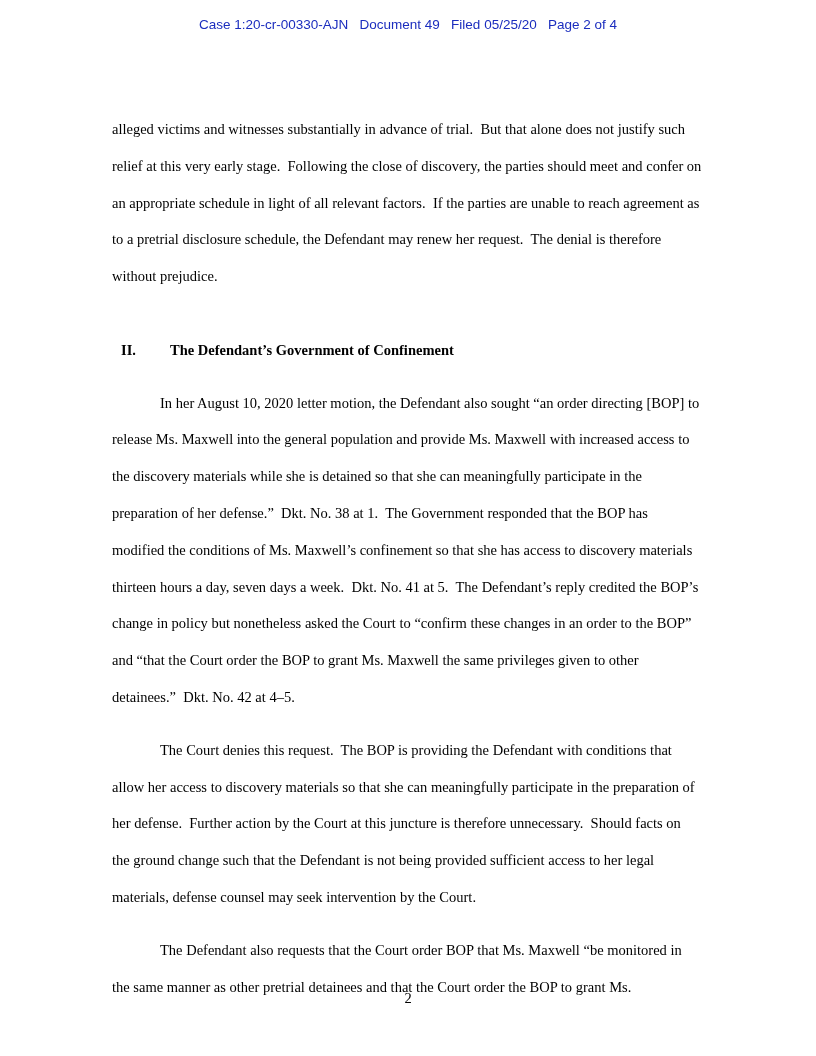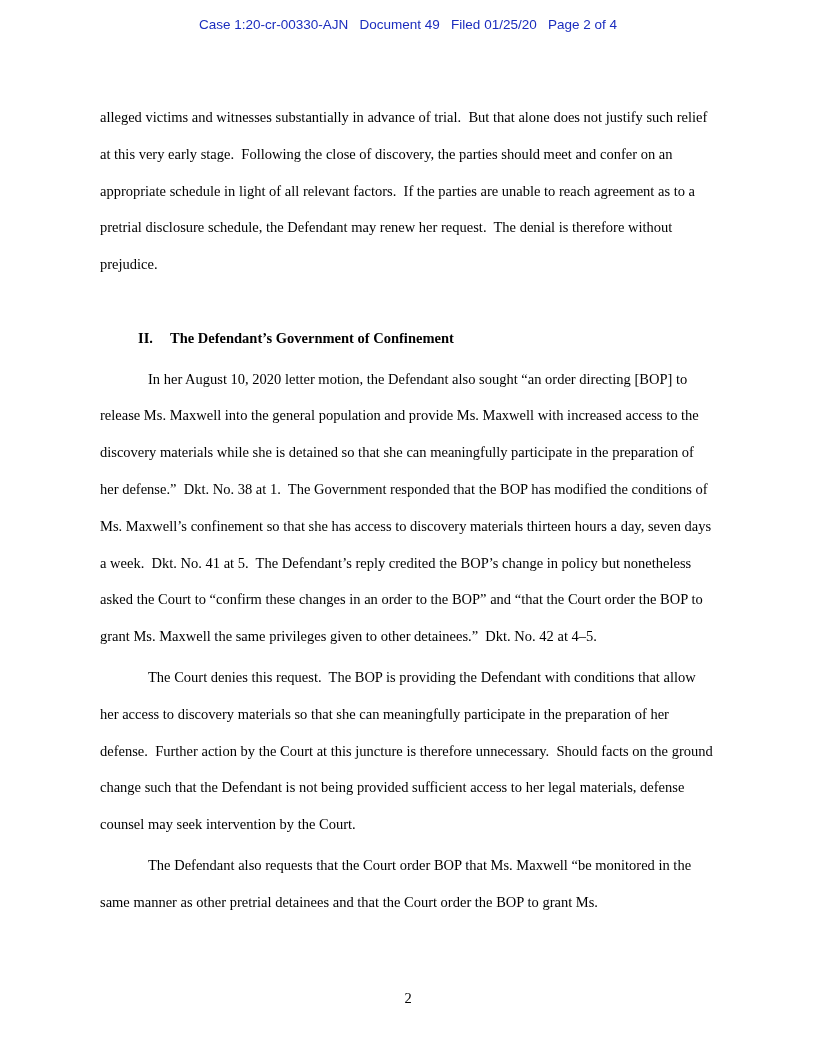--- a/index.html
+++ b/index.html
@@ -26,47 +26,47 @@
   .content {
     position: absolute;
     top: 95px;
     left: 96px;
     width: 622px;
     font-size: 14.5px;
     line-height: 36.8px;
     text-align: left;
   }
   .para {
-    margin: 4px;
+    margin: 16px;
     white-space: pre-wrap;
   }
   .para.indent { text-indent: 48px; }
   .heading {
     margin: 36.8px 0 0 0;
     padding-left: 25px;
     font-size: 14.5px;
     line-height: 36.8px;
     font-weight: bold;
   }
-  .heading .num { display: inline-block; width: 49px; text-align: center; }
+  .heading .num { display: inline-block; width: 49px; }
   .footer {
     position: absolute;
     top: 990px;
     left: 0;
     width: 816px;
     text-align: center;
     font-size: 14.5px;
   }
 </style>
 </head>
 <body>
 
 <div class="page">
 
-  <div class="stamp">Case 1:20-cr-00330-AJN   Document 49   Filed 01/25/20   Page 2 of 4</div>
+  <div class="stamp">Case 1:20-cr-00330-AJN   Document 49   Filed 05/25/20   Page 2 of 4</div>
 
   <div class="content">
 
     <p class="para">alleged victims and witnesses substantially in advance of trial.  But that alone does not justify such relief at this very early stage.  Following the close of discovery, the parties should meet and confer on an appropriate schedule in light of all relevant factors.  If the parties are unable to reach agreement as to a pretrial disclosure schedule, the Defendant may renew her request.  The denial is therefore without prejudice.</p>
 
     <h2 class="heading">
       <span class="num">II.</span><span>The Defendant’s Government of Confinement</span>
     </h2>
 
     <p class="para indent">In her August 10, 2020 letter motion, the Defendant also sought “an order directing [BOP] to release Ms. Maxwell into the general population and provide Ms. Maxwell with increased access to the discovery materials while she is detained so that she can meaningfully participate in the preparation of her defense.”  Dkt. No. 38 at 1.  The Government responded that the BOP has modified the conditions of Ms. Maxwell’s confinement so that she has access to discovery materials thirteen hours a day, seven days a week.  Dkt. No. 41 at 5.  The Defendant’s reply credited the BOP’s change in policy but nonetheless asked the Court to “confirm these changes in an order to the BOP” and “that the Court order the BOP to grant Ms. Maxwell the same privileges given to other detainees.”  Dkt. No. 42 at 4–5.</p>

